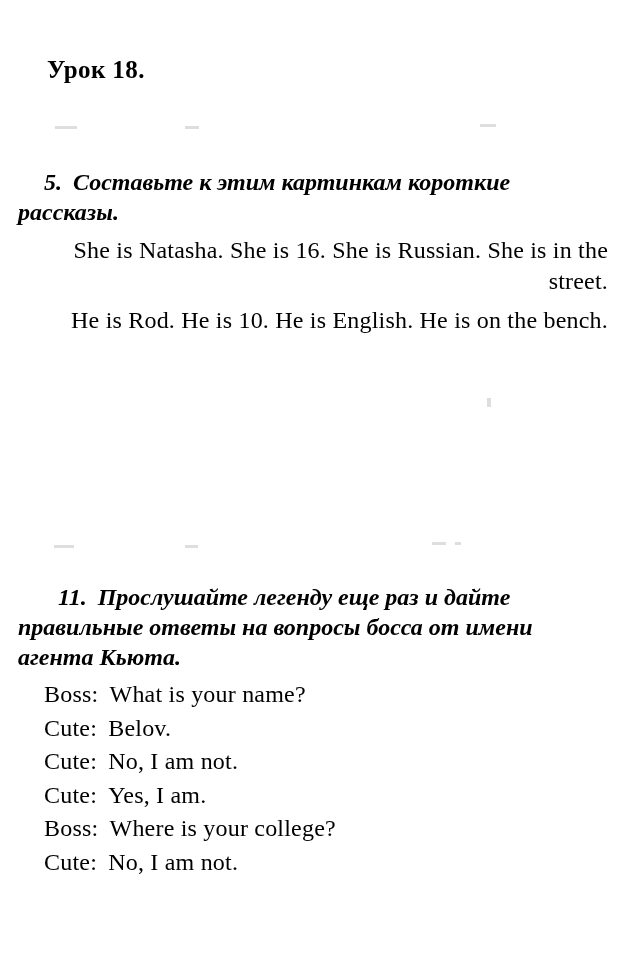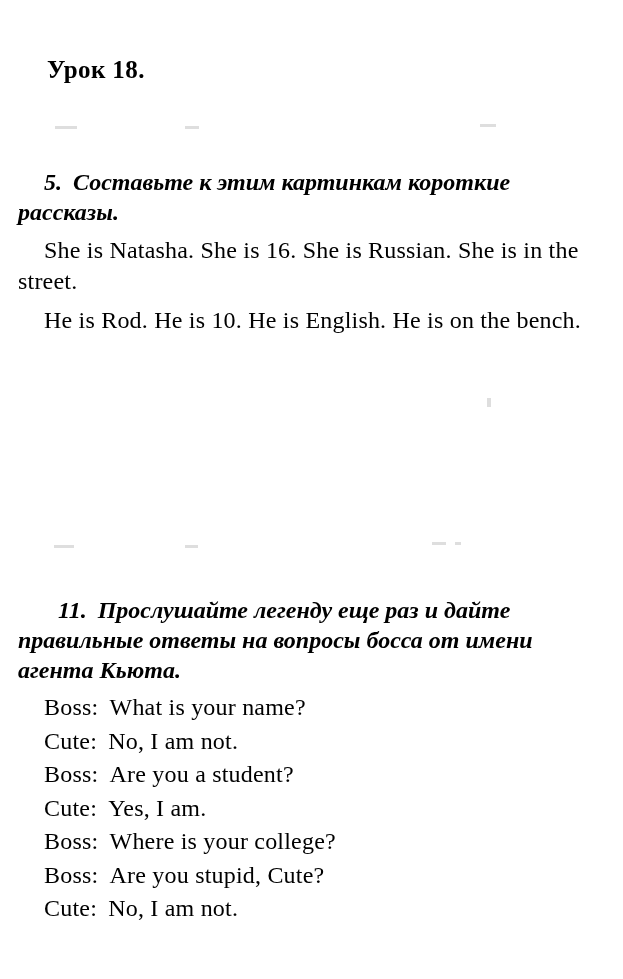--- a/index.html
+++ b/index.html
@@ -30,34 +30,35 @@
     font-size: 25px;
     font-weight: bold;
     letter-spacing: 0.4px;
   }
   .exercise-block {
     position: absolute;
     left: 18px;
     width: 590px;
   }
   .ex5 { top: 120px; }
-  .ex11 { top: 548px; }
+  .ex11 { top: 535px; }
   .task-wrap {
     text-indent: 26px;
     font-style: italic;
     font-weight: bold;
     font-size: 24px;
     line-height: 30px;
   }
   .body-para {
     font-size: 24px;
     line-height: 31px;
     text-indent: 26px;
     letter-spacing: 0.2px;
     margin-top: 8px;
+    text-align: right;
   }
   .dialogue {
     margin-top: 6px;
   }
   .dialogue-line {
     font-size: 24px;
     line-height: 33.5px;
     padding-left: 26px;
     letter-spacing: 0.2px;
     white-space: nowrap;
@@ -107,37 +108,33 @@
       <span style="margin-left:5px;">Прослушайте легенду еще раз и дайте правильные ответы на вопросы босса от имени агента Кьюта.</span>
     </div>
 
     <div class="dialogue">
       <div class="dialogue-line">
         <span class="speaker">Boss:</span>
         <span class="utterance">What is your name?</span>
       </div>
       <div class="dialogue-line">
         <span class="speaker">Cute:</span>
-        <span class="utterance">No, I am not.</span>
+        <span class="utterance">Belov.</span>
       </div>
       <div class="dialogue-line">
-        <span class="speaker">Boss:</span>
-        <span class="utterance">Are you a student?</span>
+        <span class="speaker">Cute:</span>
+        <span class="utterance">No, I am not.</span>
       </div>
       <div class="dialogue-line">
         <span class="speaker">Cute:</span>
         <span class="utterance">Yes, I am.</span>
       </div>
       <div class="dialogue-line">
         <span class="speaker">Boss:</span>
         <span class="utterance">Where is your college?</span>
-      </div>
-      <div class="dialogue-line">
-        <span class="speaker">Boss:</span>
-        <span class="utterance">Are you stupid, Cute?</span>
       </div>
       <div class="dialogue-line">
         <span class="speaker">Cute:</span>
         <span class="utterance">No, I am not.</span>
       </div>
     </div>
   </div>
 
 </div>
 

